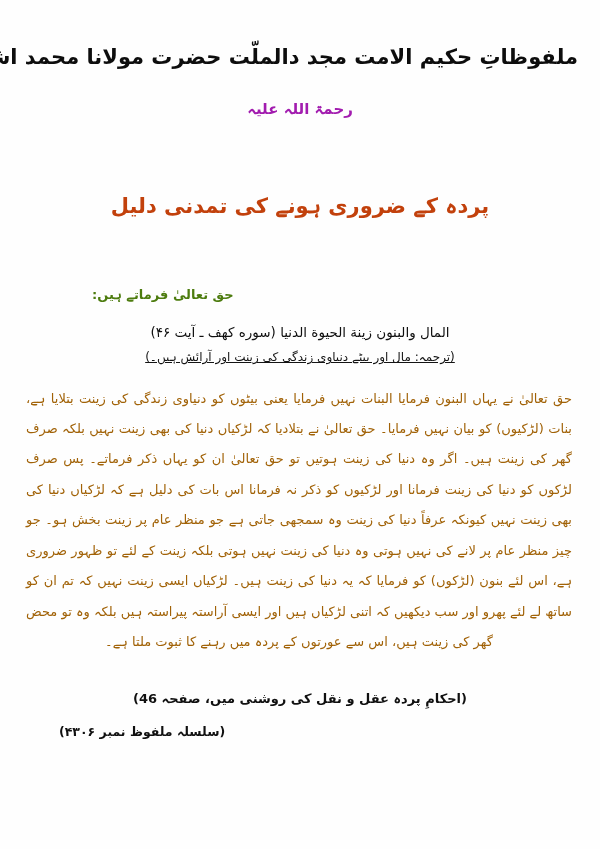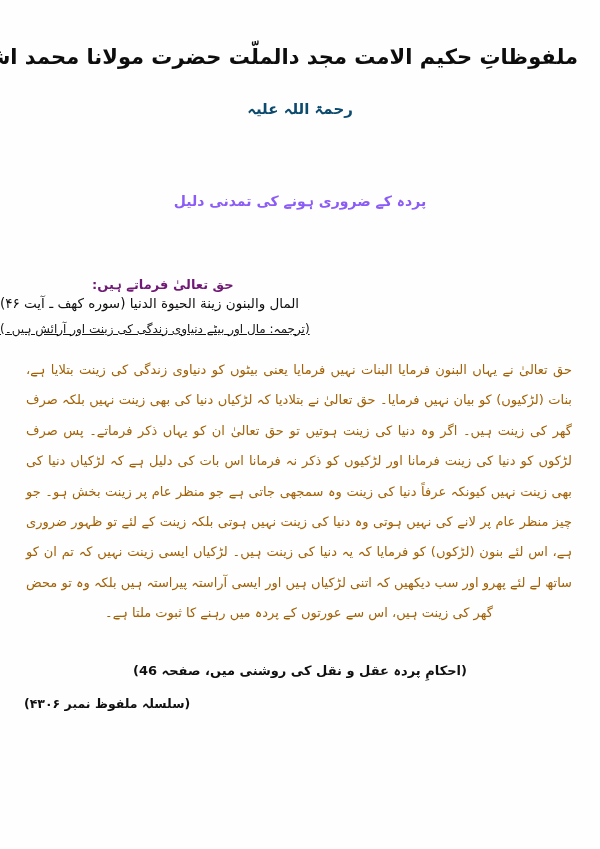--- a/index.html
+++ b/index.html
@@ -38,50 +38,50 @@
     line-height: 1.5;
     color: #0d0d0d;
     padding: 0 22px;
     white-space: nowrap;
   }
   .doc-subtitle {
     direction: rtl;
     margin-top: 26px;
     font-size: 15px;
     font-weight: bold;
-    color: #0c4a6e;
+    color: #a21caf;
   }
 
   
   .chapter-heading {
     direction: rtl;
     text-align: center;
     margin-top: 74px;
-    font-size: 14px;
+    font-size: 21px;
     font-weight: bold;
-    color: #8b5cf6;
+    color: #c2410c;
     line-height: 1.4;
   }
 
   
   .quote-lead {
     direction: rtl;
     text-align: left;
     padding-left: 92px;
     margin-top: 66px;
     font-size: 13px;
     font-weight: bold;
-    color: #701a75;
+    color: #4d7c0f;
   }
 
   
   .verse-block {
     direction: rtl;
-    text-align: left;
-    margin-top: 1px;
+    text-align: center;
+    margin-top: 20px;
   }
   .verse-arabic {
     font-family: "DejaVu Sans", "Liberation Sans", sans-serif;
     font-size: 13.5px;
     color: #0f0f0f;
     line-height: 1.6;
   }
   .verse-translation {
     font-size: 12px;
     color: #141414;
@@ -111,24 +111,25 @@
     text-align: center;
     margin-top: 34px;
     font-size: 13px;
     font-weight: bold;
     color: #101010;
   }
   .footer-serial {
     direction: rtl;
     text-align: left;
     margin-top: 18px;
-    padding-left: 24px;
+    padding-left: 18px;
     font-size: 12.5px;
     font-weight: bold;
     color: #101010;
+    margin-left: 41px;
   }
 </style>
 </head>
 <body>
 
 <div class="page">
 
   <div class="header">
     <div class="doc-title">ملفوظاتِ حکیم الامت مجد دالملّت حضرت مولانا محمد اشرف علی تھانوی</div>
     <div class="doc-subtitle">رحمۃ اللہ علیہ</div>

